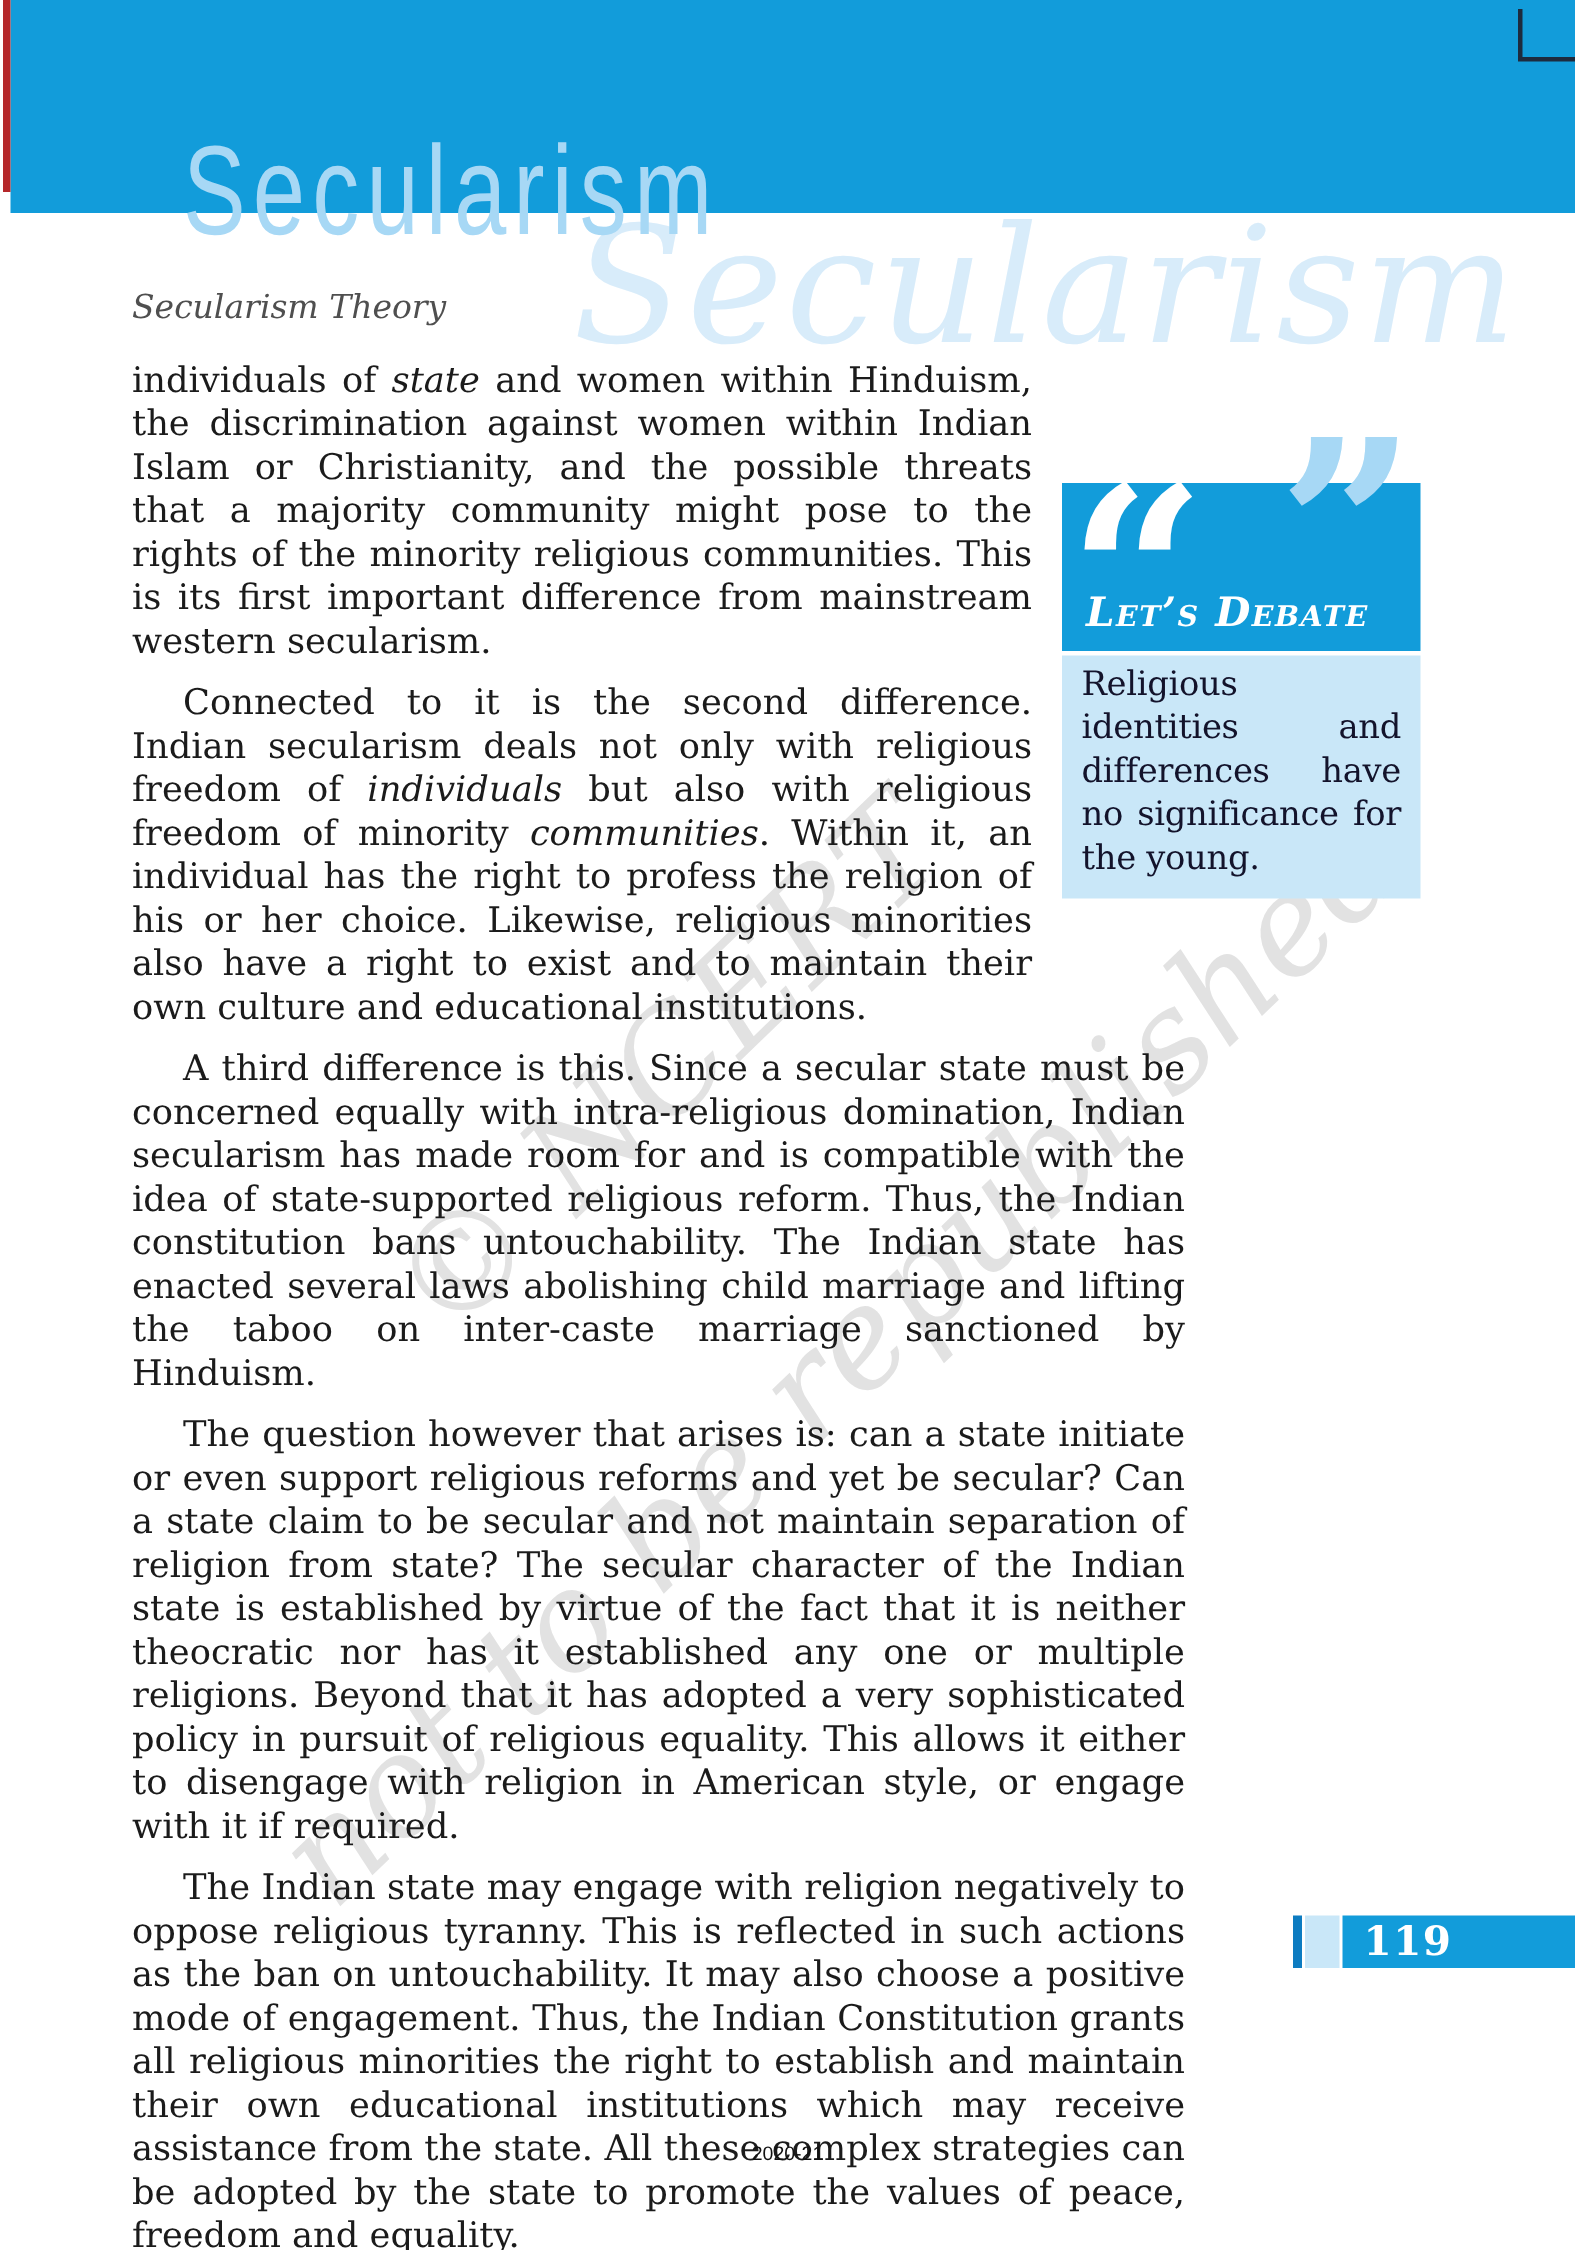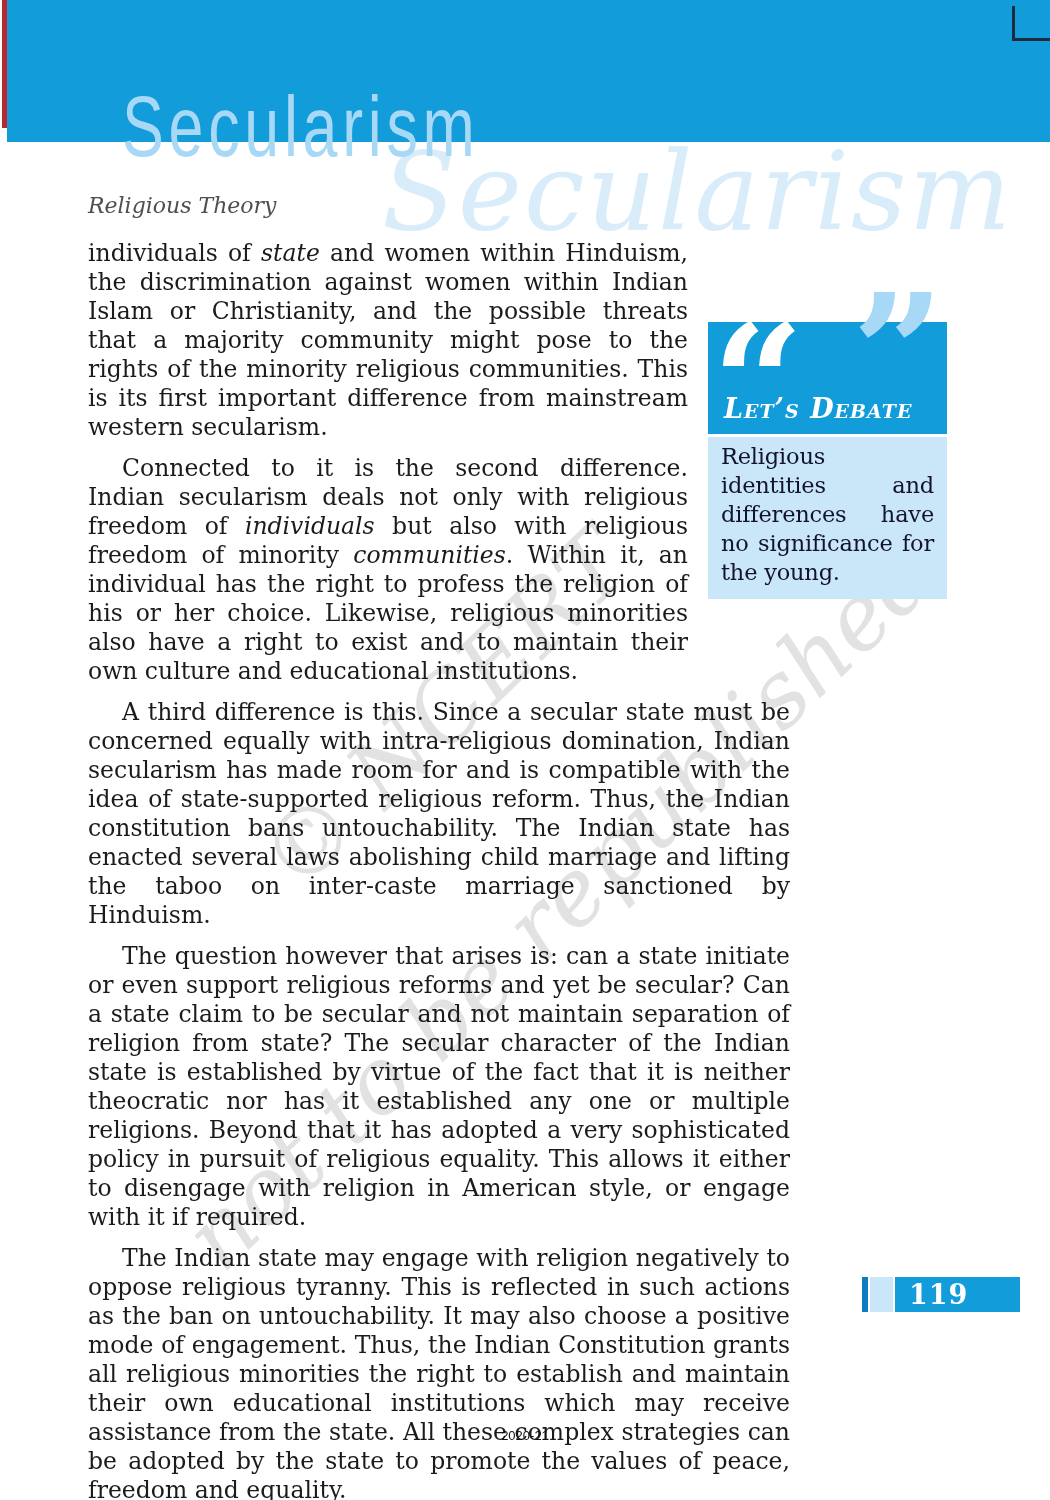--- a/index.html
+++ b/index.html
@@ -61,42 +61,42 @@
   .quote-close{position:absolute;left:852px;top:272px;z-index:3;color:var(--title-blue);
     font-size:160px;line-height:1;font-weight:bold;}
   .debate-light{position:absolute;left:708px;top:437px;width:239px;z-index:2;
     background:var(--light-blue);box-sizing:border-box;padding:5px 13px 12px 13px;
     color:#13132B;font-size:22.5px;line-height:29px;text-align:justify;letter-spacing:-.2px;}
   
   .pagenum-bar{position:absolute;left:862px;top:1277px;width:6px;height:35px;
     background:var(--bar-dark-blue);z-index:2;}
   .pagenum-light{position:absolute;left:870px;top:1277px;width:23px;height:35px;
     background:var(--light-blue);z-index:2;}
-  .pagenum-main{position:absolute;left:895px;top:1277px;width:125px;height:35px;
+  .pagenum-main{position:absolute;left:895px;top:1277px;width:155px;height:35px;
     background:var(--band-blue);z-index:2;color:#ffffff;font-weight:bold;font-size:27px;
     line-height:35px;padding-left:14px;box-sizing:border-box;letter-spacing:1px;}
   .footer-year{position:absolute;left:0;right:0;top:1428px;text-align:center;z-index:2;
     font-family:"Liberation Sans",sans-serif;font-size:13px;color:#111111;}
 </style>
 </head>
 <body>
 
 <div class="page">
 
   <div class="blue-band"></div>
   <div class="red-strip"></div>
   <div class="corner-mark-v"></div>
   <div class="corner-mark-h"></div>
 
   <div class="script-watermark">Secularism</div>
   <div class="wm wm1">© NCERT</div>
   <div class="wm wm2">not to be republished</div>
 
   <div class="chapter-title">Secularism</div>
-  <div class="book-label">Religious Theory</div>
+  <div class="book-label">Secularism Theory</div>
 
   <div class="body-text">
       <p class="narrow "><span>individuals of </span><em>state</em><span> and women within Hinduism, the discrimination against women within Indian Islam or Christianity, and the possible threats that  a majority community might pose to the rights of the minority religious communities. This is its first important difference from mainstream western secularism.</span></p>
       <p class="narrow indent"><span>Connected to it is the second difference. Indian secularism deals not only with religious freedom of </span><em>individuals</em><span> but also with religious freedom of minority </span><em>communities</em><span>.  Within it, an individual has the right to profess the religion of his or her choice.  Likewise, religious minorities also have a right to exist and to maintain their own culture and educational institutions.</span></p>
       <p class="indent"><span>A third difference is this.  Since a secular state must be concerned equally with intra-religious domination, Indian secularism has made room for and is compatible with the idea of state-supported religious reform.  Thus, the Indian constitution bans untouchability.  The Indian state has enacted several laws abolishing child marriage and lifting the taboo on inter-caste marriage sanctioned by Hinduism.</span></p>
       <p class="indent"><span>The question however that arises is: can a state initiate or even support religious reforms and yet be secular? Can a state claim to be secular and not maintain separation of religion from state? The secular character of the Indian state is established by virtue of the fact that it is neither theocratic nor has it established any one or multiple religions. Beyond that it has adopted a very sophisticated policy in pursuit of religious equality. This allows it either to disengage with religion in American style, or engage with it if required.</span></p>
       <p class="indent"><span>The Indian state may engage with religion negatively to oppose religious tyranny. This is reflected in such actions as the ban on untouchability. It may also choose a positive mode of engagement. Thus, the Indian Constitution grants all religious minorities the right to establish and maintain their own educational institutions which may receive assistance from the state.  All these complex strategies can be adopted by the state to promote the values of peace, freedom and equality.</span></p>
     </div>
 
   <div class="debate-blue">

